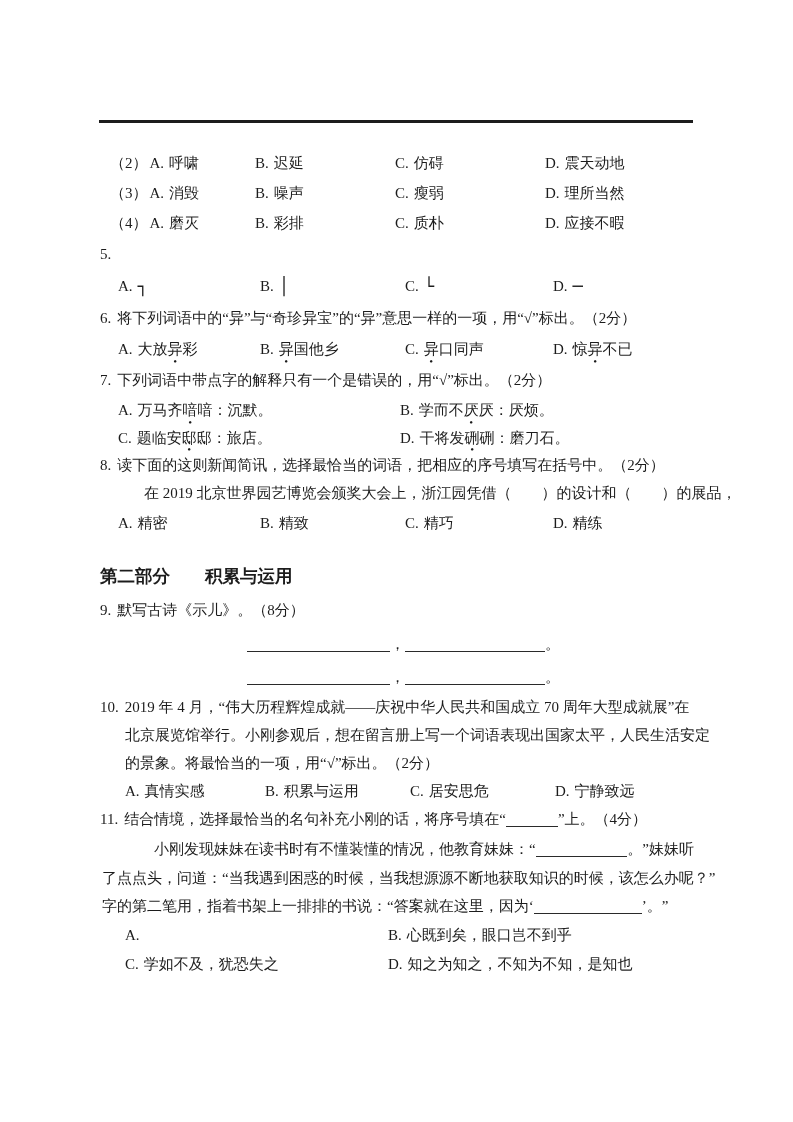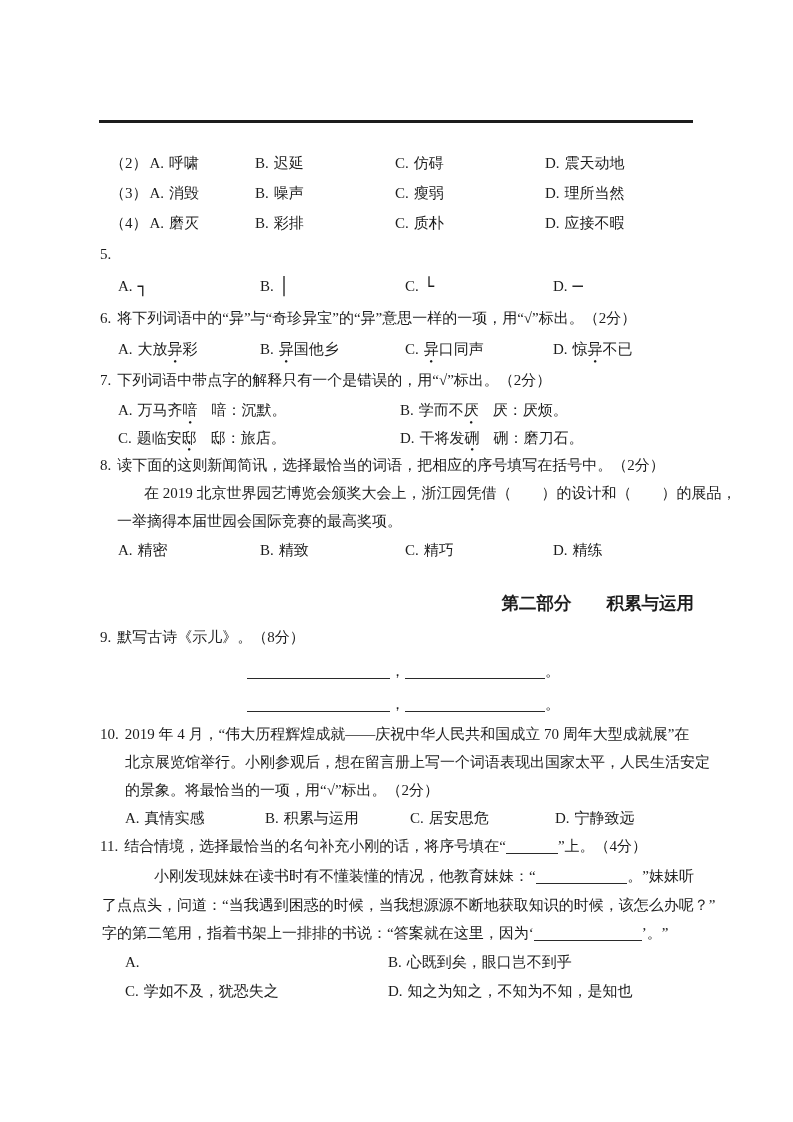--- a/index.html
+++ b/index.html
@@ -21,30 +21,30 @@
   .optrow .c1{width:142px}.optrow .c2{width:145px}.optrow .c3{width:148px}
   .optrow10{padding-left:25px;}
   .optrow10 .c1{width:140px}.optrow10 .c2{width:145px}.optrow10 .c3{width:145px}
   .optrow2{padding-left:18px;}
   .optrow2 .c1{width:282px}
   .optrow11{padding-left:25px;}
   .optrow11 .c1{width:263px}
   .cell{display:inline-flex;align-items:center;white-space:pre;}
   .ind17{padding-left:17px}.ind25{padding-left:25px}.ind44{padding-left:44px}
   .ind54{padding-left:54px}.ind2{padding-left:2px}
-  .gloss{margin-left:14px;}
+  .gloss{}
   .dotc{position:relative;display:inline-block;}
   .dotc::after{content:"•";position:absolute;left:50%;transform:translateX(-50%);
                bottom:-10px;font-size:11px;color:#1c1c1c;}
   .stroke{font-family:"DejaVu Sans","Liberation Sans",sans-serif;font-size:17px;font-weight:bold;}
   .bl{display:inline-block;border-bottom:1.4px solid #2a2a2a;height:15px;}
   .bl-q9a{width:143px}.bl-q9b{width:140px}
   .bl-q11s{width:52px}.bl-q11a{width:112px}.bl-q11b{width:108px}
   .blankline{padding-left:147px;}
-  .sechead{justify-content:flex-end;font-weight:bold;font-size:17.5px;
+  .sechead{justify-content:flex-start;font-weight:bold;font-size:17.5px;
            font-family:"Liberation Sans","DejaVu Sans",sans-serif;}
 </style>
 </head>
 <body>
 
 <div class="page">
   <div class="rule"></div>
   <div class="content">
 
     <div class="line h30 wordrow">
@@ -97,23 +97,20 @@
       <span class="cell c1"><span class="letter">C.</span><span>题临安</span><span class="dotc">邸</span><span class="gloss">邸：旅店。</span></span>
       <span class="cell"><span class="letter">D.</span><span>干将发</span><span class="dotc">硎</span><span class="gloss">硎：磨刀石。</span></span>
     </div>
 
     <div class="line h28">
       <span class="qnum">8.</span><span>读下面的这则新闻简讯，选择最恰当的词语，把相应的序号填写在括号中。（2分）</span>
     </div>
     <div class="line h28 ind44">
       <span>在 2019 北京世界园艺博览会颁奖大会上，浙江园凭借（　　）的设计和（　　）的展品，</span>
     </div>
-    <div class="line h27 ind17">
-      <span>一举摘得本届世园会国际竞赛的最高奖项。</span>
-    </div>
     <div class="line h32 optrow">
       <span class="cell c1"><span class="letter">A.</span><span>精密</span></span>
       <span class="cell c2"><span class="letter">B.</span><span>精致</span></span>
       <span class="cell c3"><span class="letter">C.</span><span>精巧</span></span>
       <span class="cell"><span class="letter">D.</span><span>精练</span></span>
     </div>
 
     <div class="line h34 mt20 sechead">
       <span>第二部分　　积累与运用</span>
     </div>

